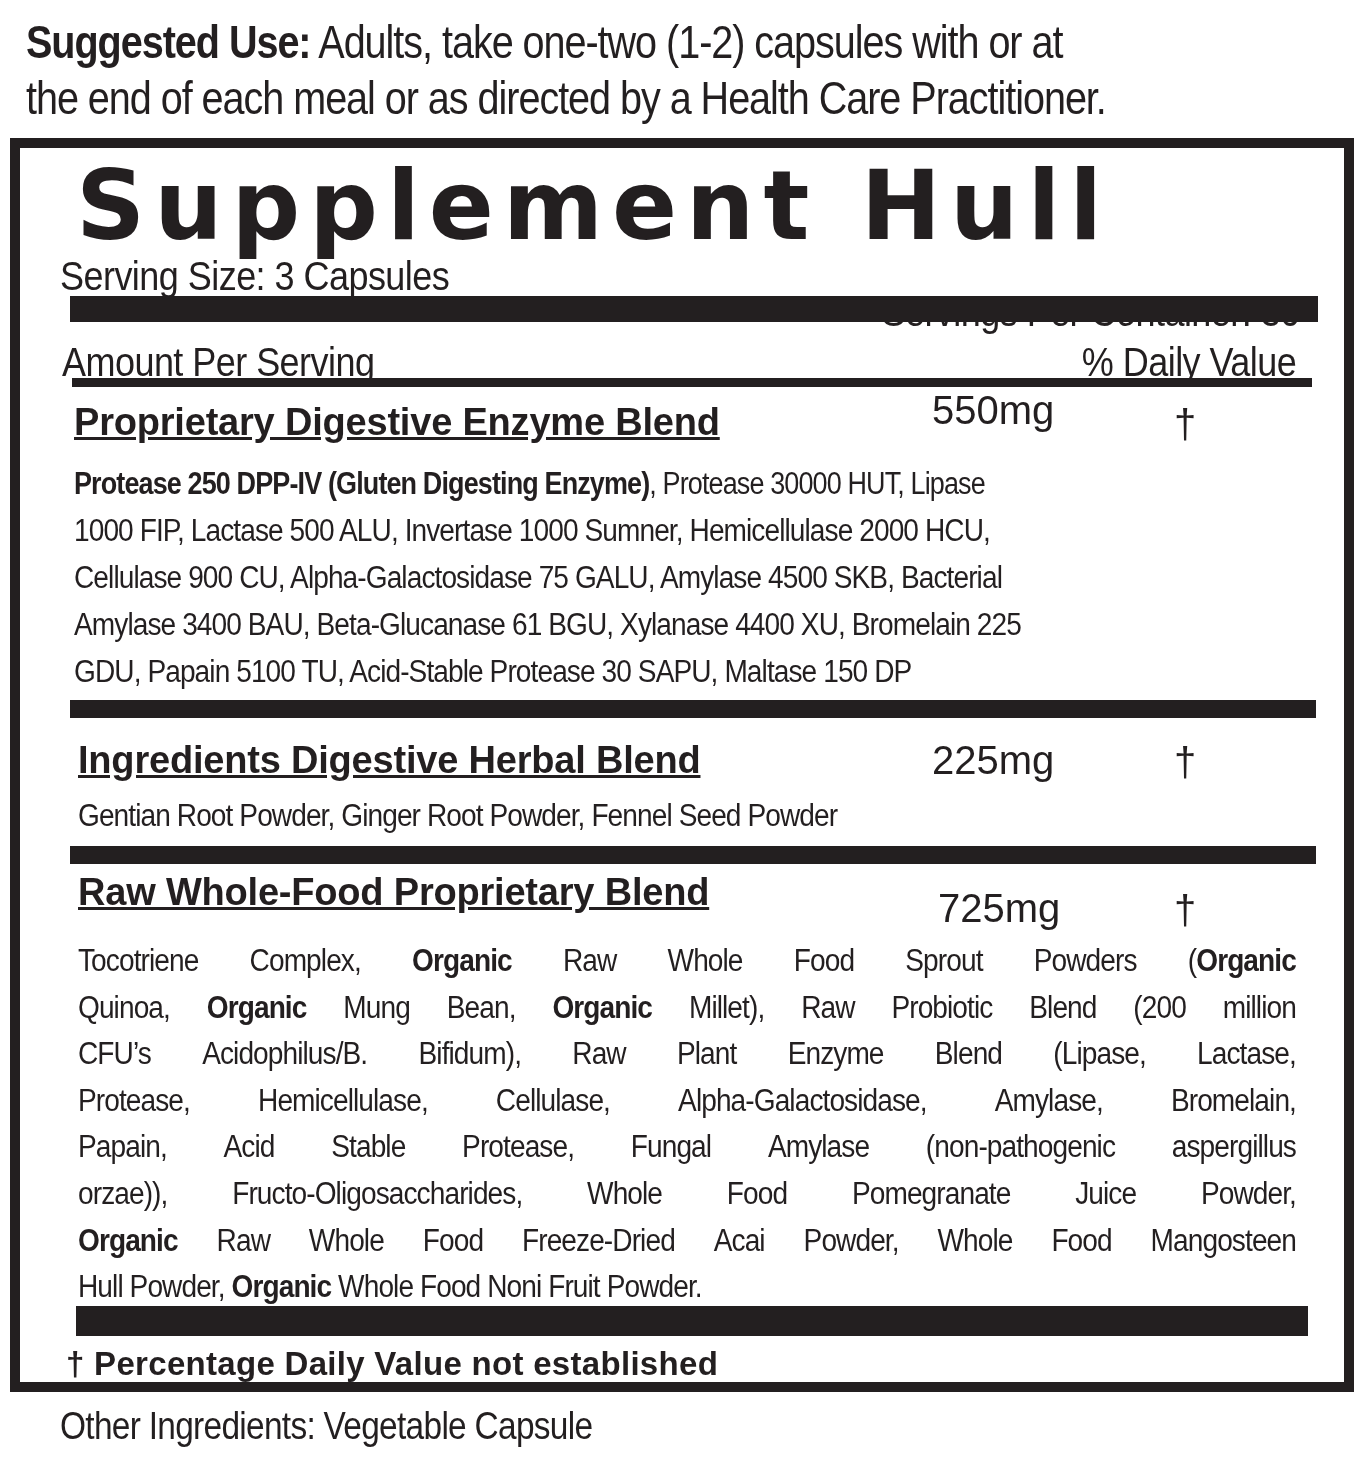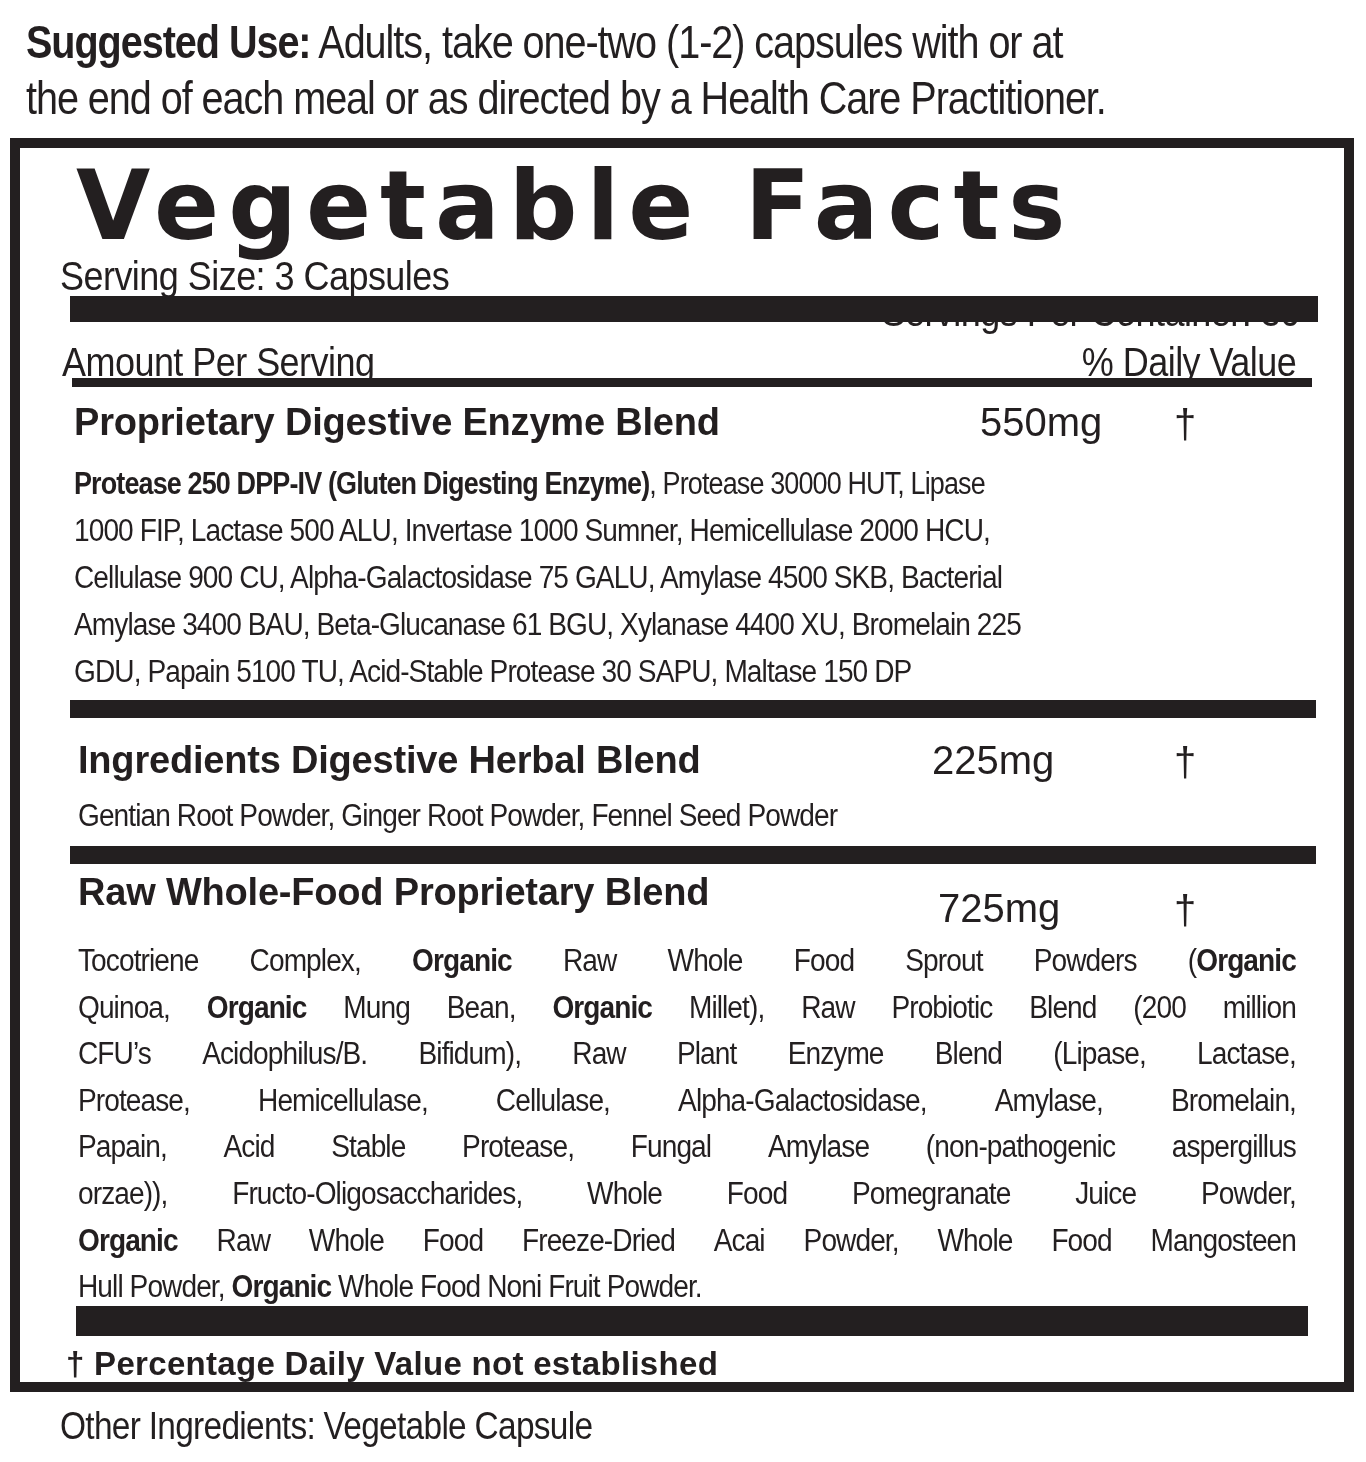--- a/index.html
+++ b/index.html
@@ -68,20 +68,21 @@
     .bar {
       position: absolute;
       background: #231f20;
     }
 
     .blend-head {
       font-size: 38px;
       font-weight: bold;
       line-height: 44px;
       letter-spacing: -0.2px;
+      text-decoration: underline;
     }
     .blend-amt {
       font-size: 40px;
       line-height: 44px;
     }
     .dagger {
       font-size: 40px;
       line-height: 44px;
     }
     .ingr {
@@ -118,34 +119,34 @@
   </style>
 </head>
 <body>
 
 <div class="suggested">
   <span class="line"><span class="bold">Suggested Use:</span><span> Adults, take one-two (1-2) capsules with or at</span></span>
   <span class="line">the end of each meal or as directed by a Health Care Practitioner.</span>
 </div>
 
 <div class="panel">
-  <div class="title">Vegetable Facts</div>
+  <div class="title">Supplement Hull</div>
 
   <div class="abs row-text" style="left:40px; top:104px;text-decoration:underline;"><span class="sq">Serving Size: 3 Capsules</span></div>
   <div class="abs row-text" style="right:44px; top:104px; text-align:right;margin-top:36px;"><span class="sqr">Servings Per Container: 30</span></div>
 
   <div class="bar" style="left:50px; top:148px; width:1248px; height:26px;"></div>
 
   <div class="abs row-text" style="left:42px; top:190px;"><span class="sq">Amount Per Serving</span></div>
   <div class="abs row-text" style="right:48px; top:190px; text-align:left;"><span class="sqr">% Daily Value</span></div>
 
   <div class="bar" style="left:52px; top:230px; width:1240px; height:9px;"></div>
 
   <div class="abs blend-head" style="left:54px; top:252px;">Proprietary Digestive Enzyme Blend</div>
-  <div class="abs blend-amt" style="left:912px; top:252px;margin-left:48px;">550mg</div>
+  <div class="abs blend-amt" style="left:912px; top:240px;">550mg</div>
   <div class="abs dagger" style="left:1154px; top:254px;">†</div>
 
   <div class="ingr" id="enzyme-ingr" style="left:54px; top:312px; width:1250px; line-height:47px;">
     <span class="ln" style="transform:scaleX(0.87);"><span class="bold">Protease 250 DPP-IV (Gluten Digesting Enzyme)</span><span>, Protease 30000 HUT, Lipase</span></span>
     <span class="ln" style="transform:scaleX(0.905);">1000 FIP, Lactase 500 ALU, Invertase 1000 Sumner, Hemicellulase 2000 HCU,</span>
     <span class="ln" style="transform:scaleX(0.905);">Cellulase 900 CU, Alpha-Galactosidase 75 GALU, Amylase 4500 SKB, Bacterial</span>
     <span class="ln" style="transform:scaleX(0.905);">Amylase 3400 BAU, Beta-Glucanase 61 BGU, Xylanase 4400 XU, Bromelain 225</span>
     <span class="ln" style="transform:scaleX(0.905);">GDU, Papain 5100 TU, Acid-Stable Protease 30 SAPU, Maltase 150 DP</span>
   </div>
 

